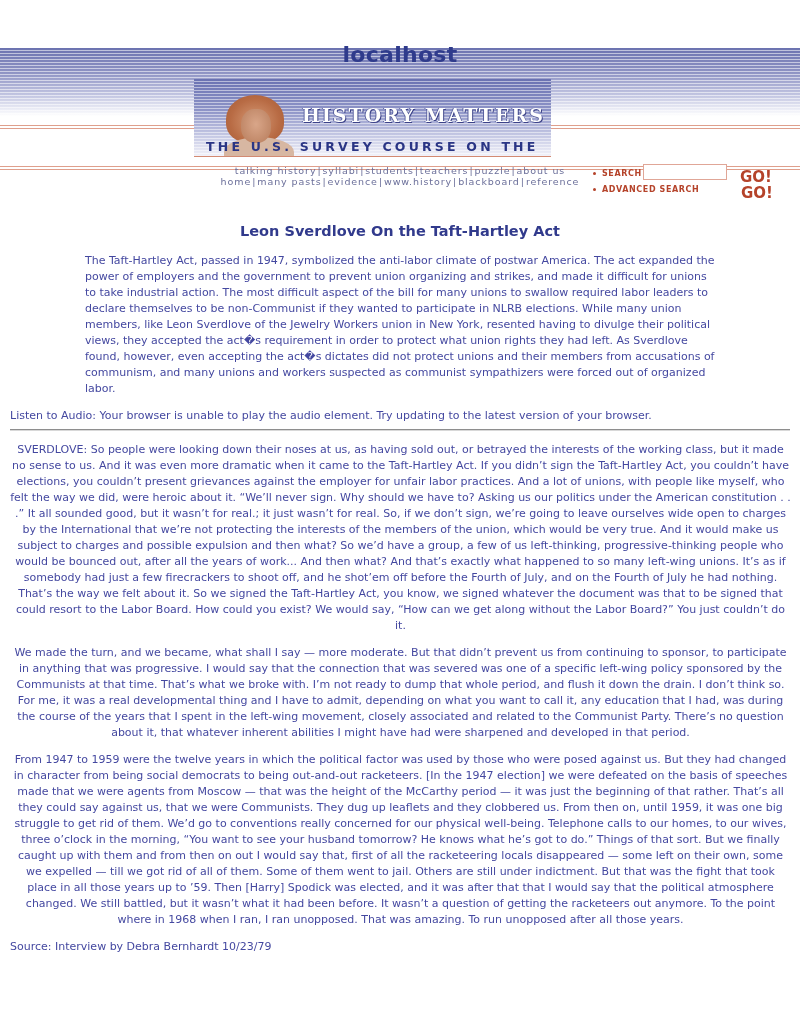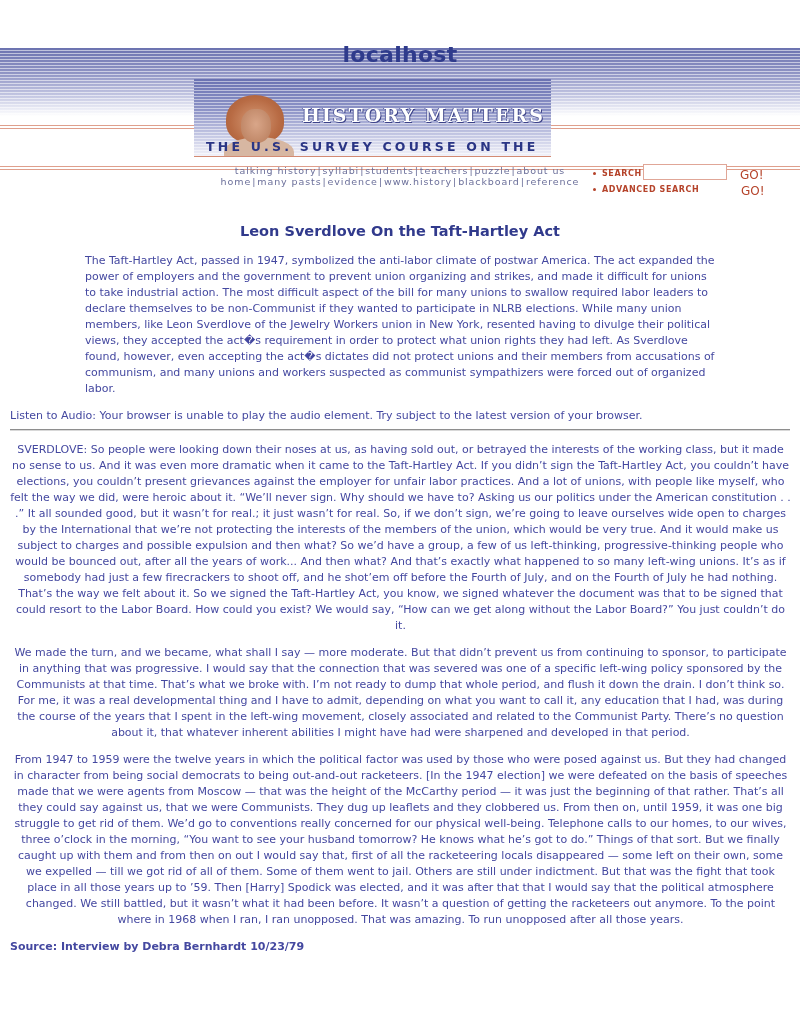--- a/index.html
+++ b/index.html
@@ -48,33 +48,33 @@
   .nav a { color: #6b6f9a; text-decoration: none; }
   .nav .sep { color: #6b6f9a; padding: 0 1px; }
 
   .search { position: absolute; left: 590px; top: 115px; width: 210px; height: 40px; }
   .search .row { position: absolute; left: 0; height: 14px; font-family: "DejaVu Sans", sans-serif;
                  font-size: 8px; font-weight: bold; letter-spacing: 0.6px; color: #b5432a; }
   .bullet { display: inline-block; width: 3px; height: 3px; background: #b5432a; border-radius: 50%;
             margin: 0 6px 1px 3px; vertical-align: middle; }
   .search-input { position: absolute; left: 53px; top: 1px; width: 84px; height: 16px; border: 1px solid #e0a697;
                   background: #fff; padding: 0; font-size: 10px; box-sizing: border-box; }
-  .go { position: absolute; font-family: "DejaVu Sans", sans-serif; font-size: 12px; font-weight: normal;
+  .go { position: absolute; font-family: "DejaVu Sans", sans-serif; font-size: 15px; font-weight: bold;
         color: #b5432a; cursor: pointer; }
 
   
   .page-title { position: absolute; left: 0; top: 223px; width: 800px; text-align: center;
                 font-size: 14.5px; font-weight: bold; color: #313a8c; }
   .intro { position: absolute; left: 85px; top: 253px; width: 632px; font-size: 11px; line-height: 16px;
            color: #4448a0; margin: 0; }
   .audio { position: absolute; left: 10px; top: 408px; width: 780px; font-size: 11px; line-height: 16px; color: #4448a0; }
   .hr { position: absolute; left: 10px; top: 429px; width: 780px; height: 1px; background: #8e8e8e; border-bottom: 1px solid #d8d8d8; }
   .transcript { position: absolute; left: 10px; top: 442px; width: 781px; font-size: 11px; line-height: 16px; color: #4448a0; }
   .transcript p { margin: 0 0 11px 0; text-align: center; }
-  .credits { margin-top: 0; font-weight: bold; }
+  .credits { margin-top: 0; }
   .credits div { line-height: 16px; }
 </style>
 </head>
 <body>
 
 <div class="header">
   <div class="stripes"></div>
   <div class="host-title">localhost</div>
 
   <div class="rule" style="top:77px"></div>
@@ -110,21 +110,21 @@
       <span class="bullet"></span><span>ADVANCED SEARCH</span>
     </div>
     <div class="go" style="left:151px; top:21px">GO!</div>
   </div>
 </div>
 
 <div class="page-title">Leon Sverdlove On the Taft-Hartley Act</div>
 
 <p class="intro">The Taft-Hartley Act, passed in 1947, symbolized the anti-labor climate of postwar America. The act expanded the power of employers and the government to prevent union organizing and strikes, and made it difficult for unions to take industrial action. The most difficult aspect of the bill for many unions to swallow required labor leaders to declare themselves to be non-Communist if they wanted to participate in NLRB elections. While many union members, like Leon Sverdlove of the Jewelry Workers union in New York, resented having to divulge their political views, they accepted the act�s requirement in order to protect what union rights they had left. As Sverdlove found, however, even accepting the act�s dictates did not protect unions and their members from accusations of communism, and many unions and workers suspected as communist sympathizers were forced out of organized labor.</p>
 
-<div class="audio">Listen to Audio: Your browser is unable to play the audio element. Try subject to the latest version of your browser.</div>
+<div class="audio">Listen to Audio: Your browser is unable to play the audio element. Try updating to the latest version of your browser.</div>
 
 <div class="hr"></div>
 
 <div class="transcript">
   <p>SVERDLOVE: So people were looking down their noses at us, as having sold out, or betrayed the interests of the working class, but it made no sense to us. And it was even more dramatic when it came to the Taft-Hartley Act. If you didn’t sign the Taft-Hartley Act, you couldn’t have elections, you couldn’t present grievances against the employer for unfair labor practices. And a lot of unions, with people like myself, who felt the way we did, were heroic about it. “We’ll never sign. Why should we have to? Asking us our politics under the American constitution . . .” It all sounded good, but it wasn’t for real.; it just wasn’t for real. So, if we don’t sign, we’re going to leave ourselves wide open to charges by the International that we’re not protecting the interests of the members of the union, which would be very true. And it would make us subject to charges and possible expulsion and then what? So we’d have a group, a few of us left-thinking, progressive-thinking people who would be bounced out, after all the years of work... And then what? And that’s exactly what happened to so many left-wing unions. It’s as if somebody had just a few firecrackers to shoot off, and he shot’em off before the Fourth of July, and on the Fourth of July he had nothing. That’s the way we felt about it. So we signed the Taft-Hartley Act, you know, we signed whatever the document was that to be signed that could resort to the Labor Board. How could you exist? We would say, “How can we get along without the Labor Board?” You just couldn’t do it.</p>
   <p>We made the turn, and we became, what shall I say — more moderate. But that didn’t prevent us from continuing to sponsor, to participate in anything that was progressive. I would say that the connection that was severed was one of a specific left-wing policy sponsored by the Communists at that time. That’s what we broke with. I’m not ready to dump that whole period, and flush it down the drain. I don’t think so. For me, it was a real developmental thing and I have to admit, depending on what you want to call it, any education that I had, was during the course of the years that I spent in the left-wing movement, closely associated and related to the Communist Party. There’s no question about it, that whatever inherent abilities I might have had were sharpened and developed in that period.</p>
   <p>From 1947 to 1959 were the twelve years in which the political factor was used by those who were posed against us. But they had changed in character from being social democrats to being out-and-out racketeers. [In the 1947 election] we were defeated on the basis of speeches made that we were agents from Moscow — that was the height of the McCarthy period — it was just the beginning of that rather. That’s all they could say against us, that we were Communists. They dug up leaflets and they clobbered us. From then on, until 1959, it was one big struggle to get rid of them. We’d go to conventions really concerned for our physical well-being. Telephone calls to our homes, to our wives, three o’clock in the morning, “You want to see your husband tomorrow? He knows what he’s got to do.” Things of that sort. But we finally caught up with them and from then on out I would say that, first of all the racketeering locals disappeared — some left on their own, some we expelled — till we got rid of all of them. Some of them went to jail. Others are still under indictment. But that was the fight that took place in all those years up to ’59. Then [Harry] Spodick was elected, and it was after that that I would say that the political atmosphere changed. We still battled, but it wasn’t what it had been before. It wasn’t a question of getting the racketeers out anymore. To the point where in 1968 when I ran, I ran unopposed. That was amazing. To run unopposed after all those years.</p>
   <div class="credits">
     <div>Source: Interview by Debra Bernhardt 10/23/79</div>
   </div>

